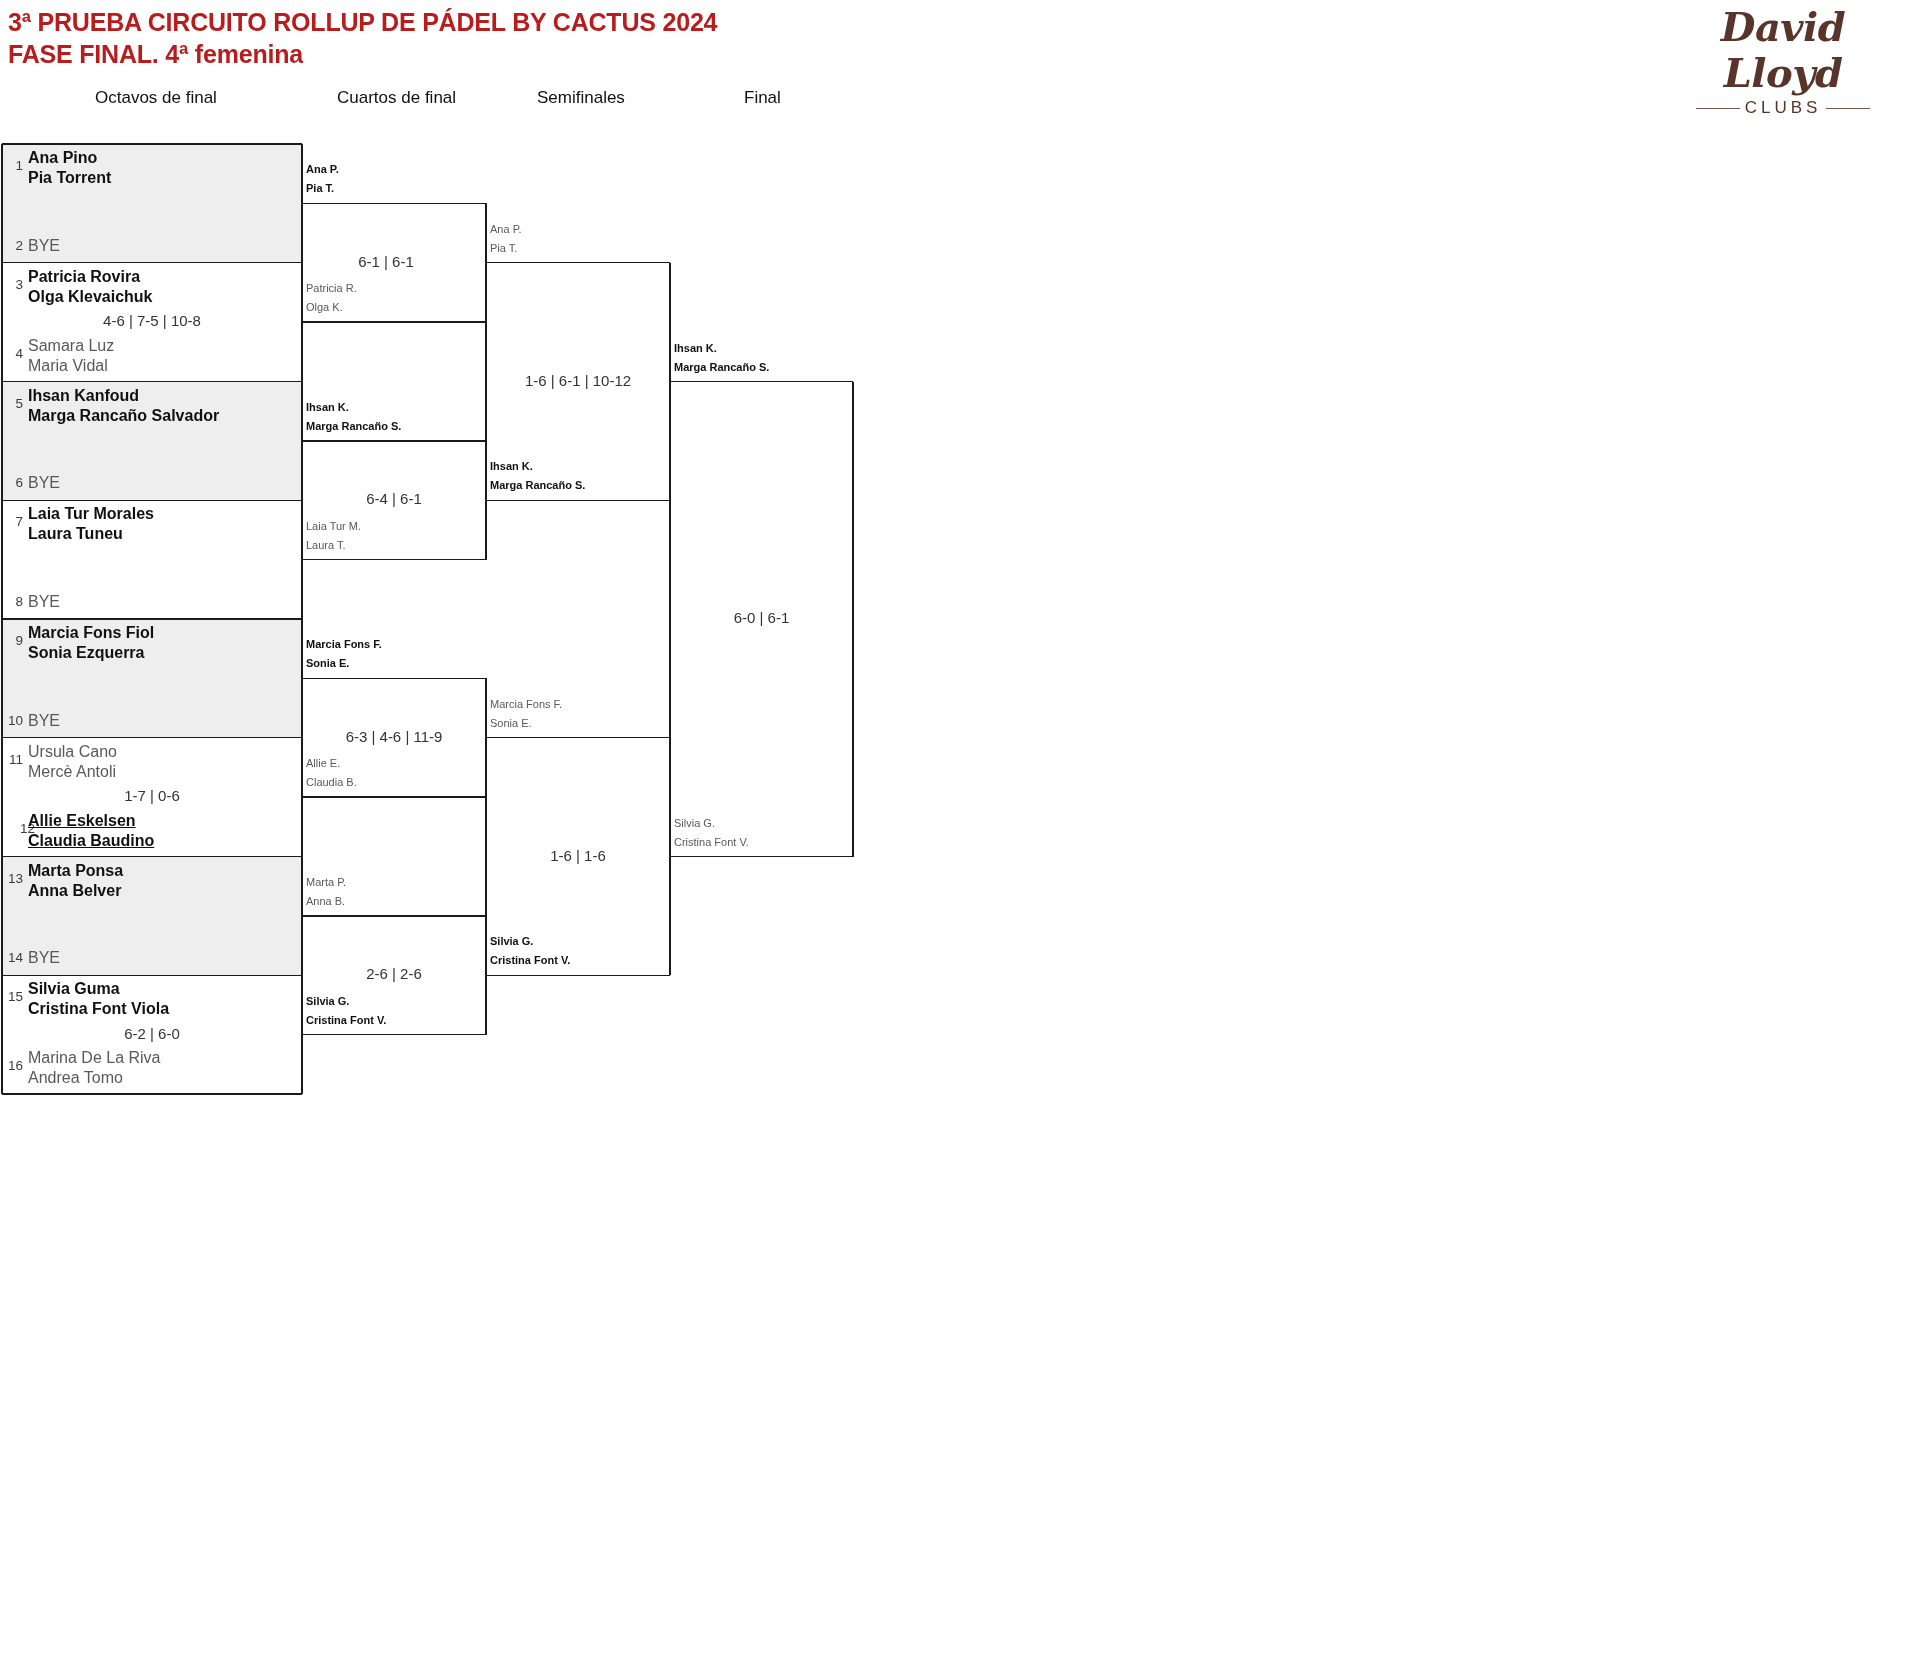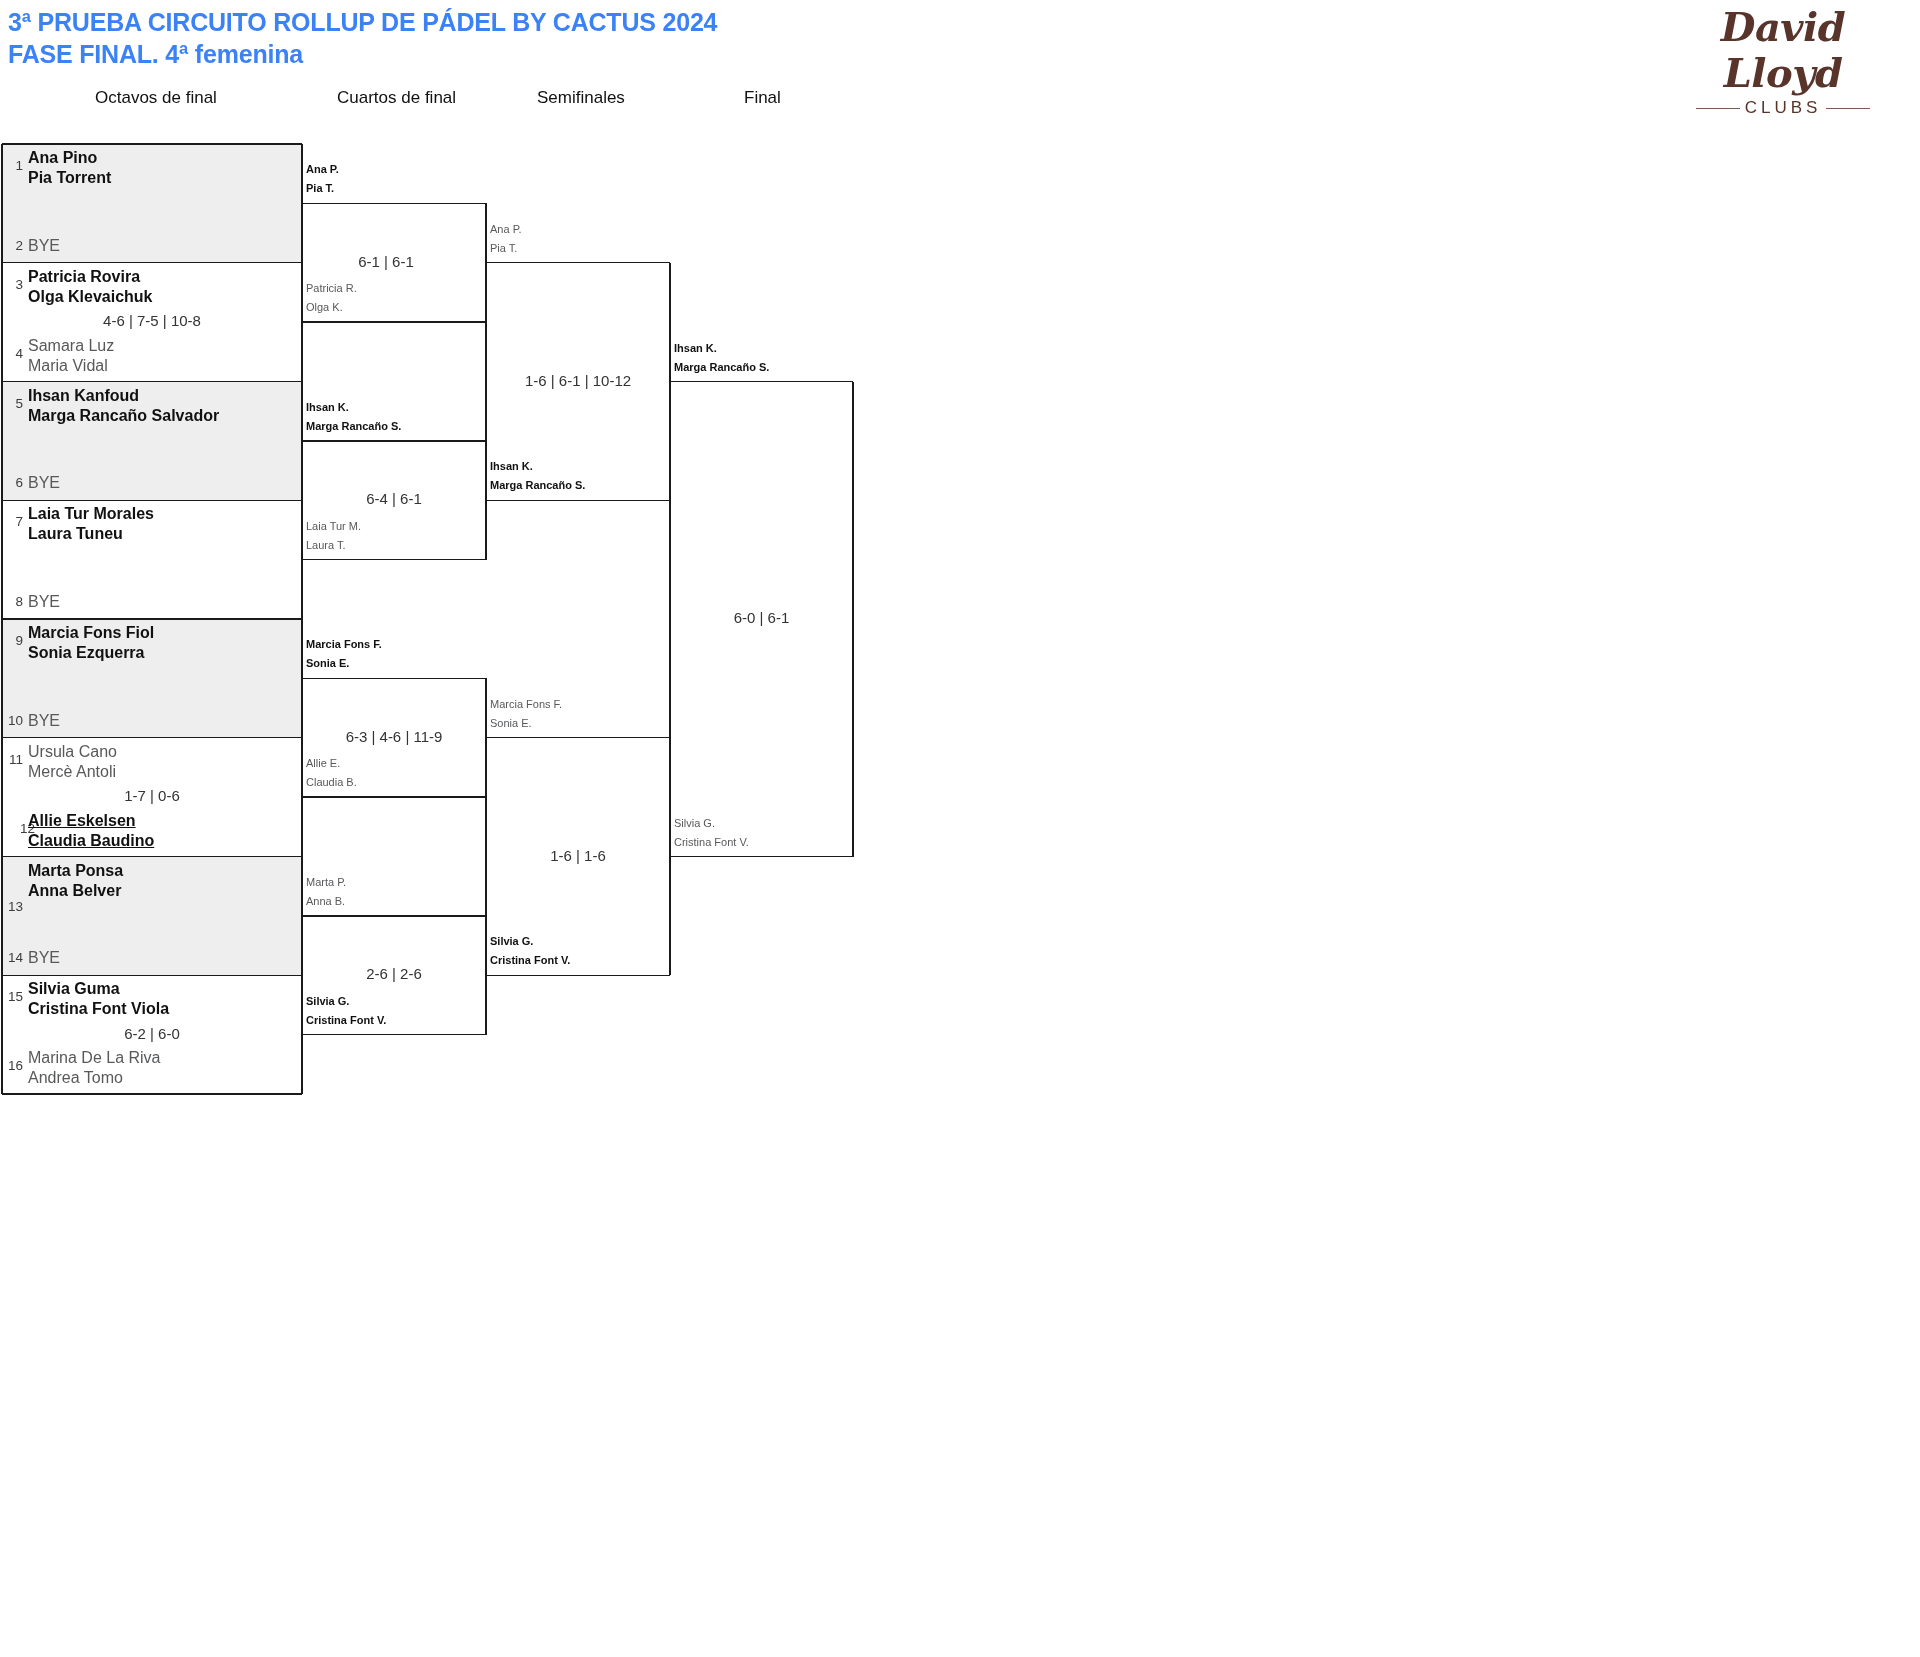--- a/index.html
+++ b/index.html
@@ -11,21 +11,21 @@
     color:#1a1a1a;
     position:relative;
     overflow:hidden;
     -webkit-font-smoothing:antialiased;
   }
 
   
   #title-block{position:absolute;left:8px;top:6px;}
   .title-line{
     font-size:25px;font-weight:700;letter-spacing:-0.2px;
-    line-height:32px;color:#3b82f6;white-space:nowrap;
+    line-height:32px;color:#b91c1c;white-space:nowrap;
   }
 
   
   #logo{position:absolute;right:12px;top:4px;width:250px;height:78px;}
   .logo-script{
     font-family:"DejaVu Serif",serif;
     font-style:italic;font-weight:700;
     font-size:40px;color:#59342a;
     text-align:center;line-height:46px;letter-spacing:-0.5px;
   }
@@ -188,21 +188,21 @@
       <div class="seed" style="left: 1px; top: 751.75px;">11</div>
       <div class="pl r1 lose" style="left: 28px; top: 741.75px;">
         <span class="ln">Ursula Cano</span>
         <span class="ln">Mercè Antoli</span>
       </div>
       <div class="seed" style="left: 13px; top: 820.5px;">12</div>
       <div class="pl r1 win" style="left: 28px; top: 810.5px; text-decoration: underline;">
         <span class="ln">Allie Eskelsen</span>
         <span class="ln">Claudia Baudino</span>
       </div>
-      <div class="seed" style="left: 1px; top: 870.5px; margin-top: 28px;">13</div>
+      <div class="seed" style="left: 1px; top: 870.5px;">13</div>
       <div class="pl r1 win" style="left: 28px; top: 860.5px;">
         <span class="ln">Marta Ponsa</span>
         <span class="ln">Anna Belver</span>
       </div>
       <div class="seed" style="left: 1px; top: 950.25px;">14</div>
       <div class="bye" style="left: 28px; top: 949.25px;">BYE</div>
       <div class="seed" style="left: 1px; top: 989.25px;">15</div>
       <div class="pl r1 win" style="left: 28px; top: 979.25px;">
         <span class="ln">Silvia Guma</span>
         <span class="ln">Cristina Font Viola</span>

